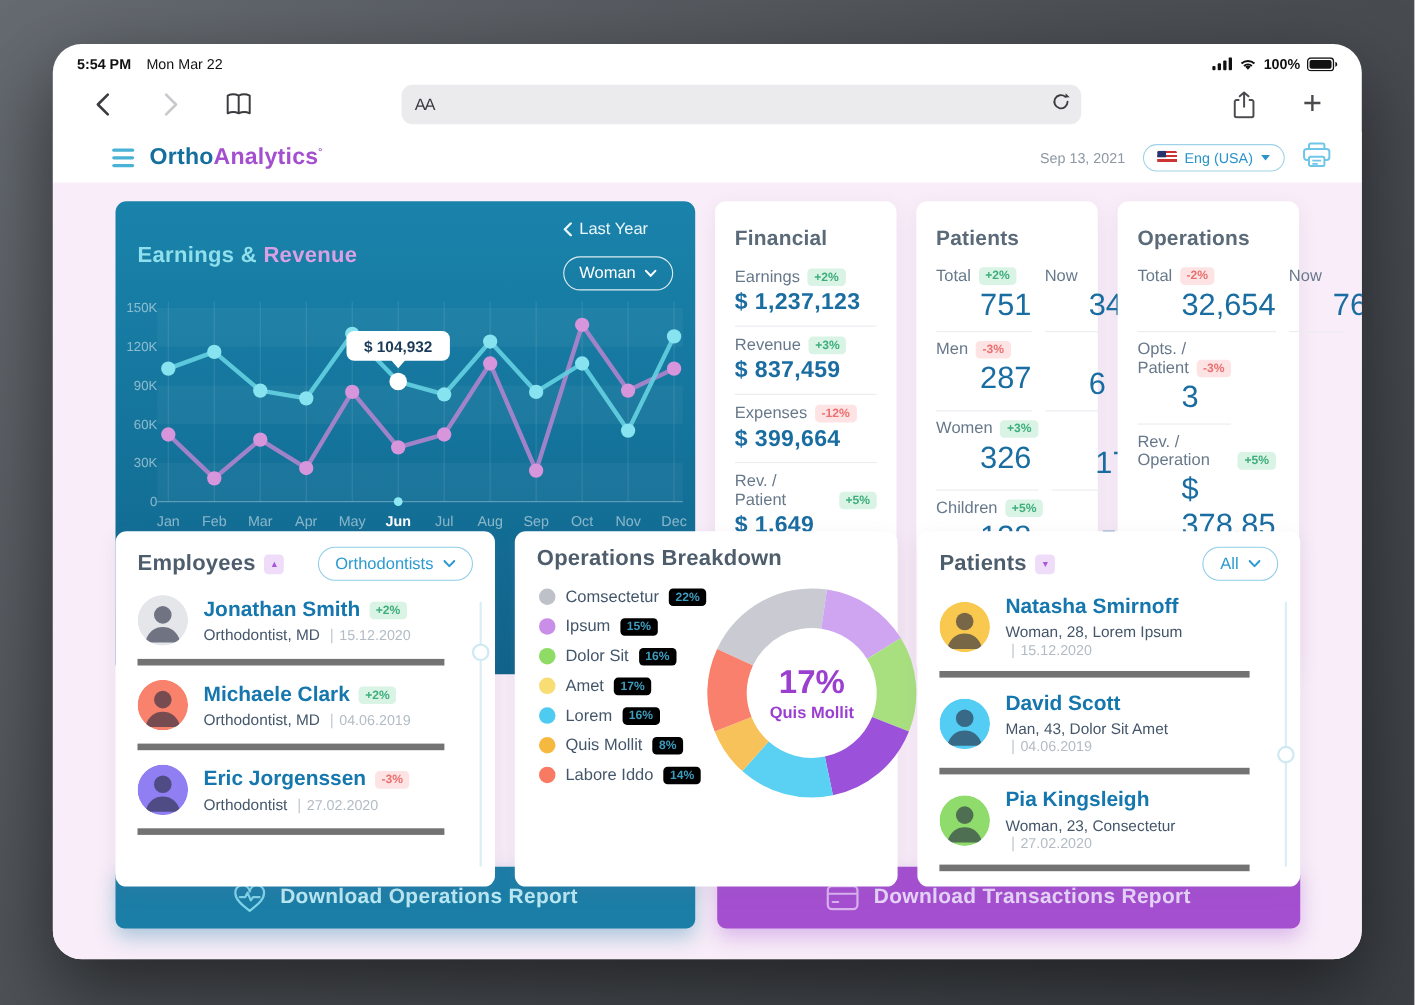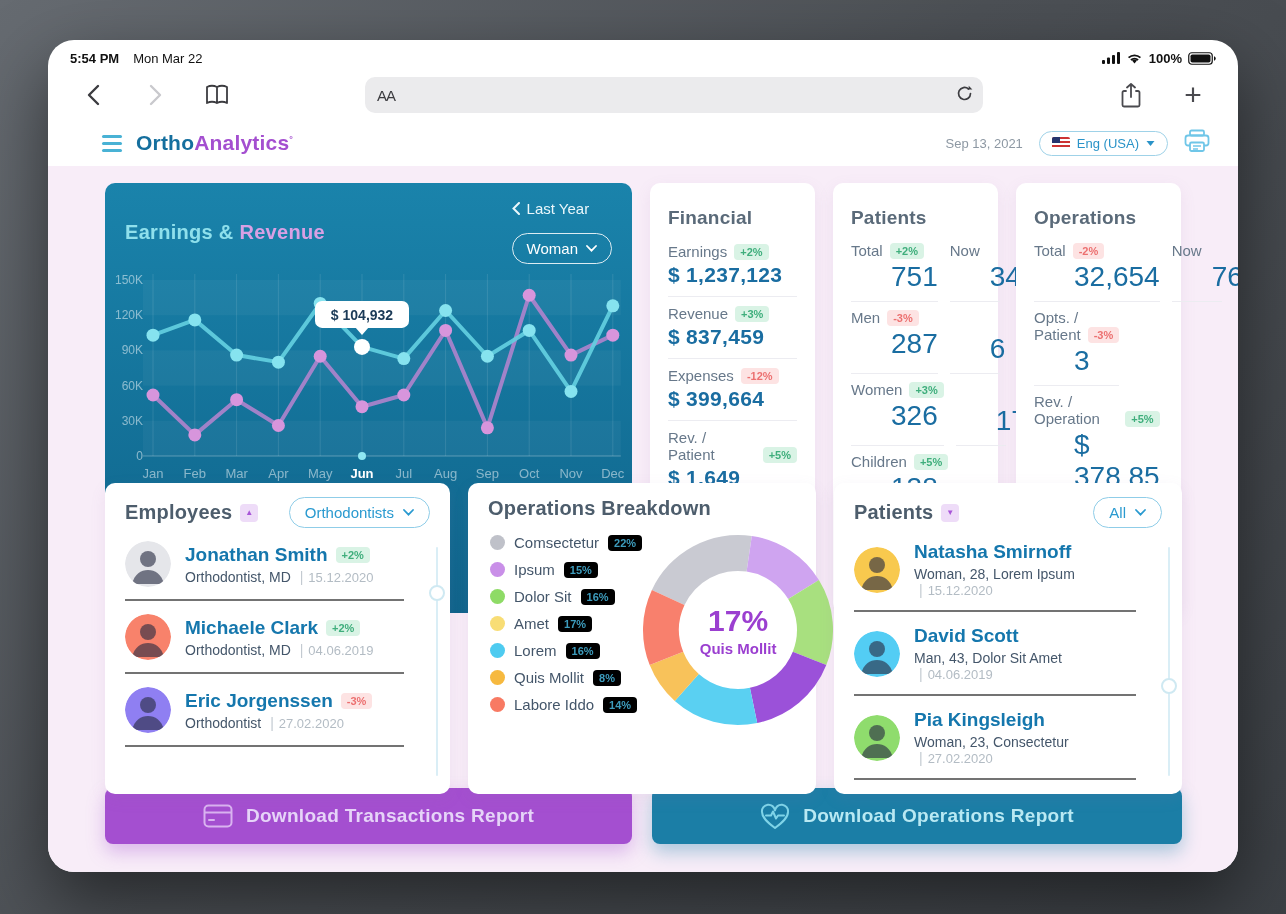--- a/index.html
+++ b/index.html
@@ -76,21 +76,21 @@
   .pop-value { margin-top:3px; font-size:22px; font-weight:bold; color:#9b3fd0; }
 
   
   .list-card { padding:14px 20px; position:relative; }
   .list-head { display:flex; align-items:center; }
   .list-title { font-size:20px; font-weight:600; color:#4d5d6c; letter-spacing:.2px; display:flex; align-items:center; gap:8px; }
   .sort-chip { width:18px; height:18px; border-radius:4px; background:#eedcf8; color:#a855d8;
     font-size:8px; display:flex; align-items:center; justify-content:center; }
   .filter-pill { margin-left:auto; border:1.5px solid #8fcde8; border-radius:17px; padding:6px 15px;
     color:#2a9ad0; font-size:15px; display:flex; align-items:center; gap:9px; cursor:pointer; background:#fff; }
-  .person { display:flex; align-items:center; gap:14px; padding:13px 0 12px; border-bottom:2px solid #737373; margin-right:26px; }
+  .person { display:flex; align-items:center; gap:14px; padding:13px 0 12px; border-bottom:6px solid #737373; margin-right:26px; }
   .avatar { width:46px; height:46px; border-radius:50%; overflow:hidden; flex:0 0 46px; }
   .p-name { font-size:19px; font-weight:bold; color:#1577ad; display:flex; align-items:center; gap:8px; }
   .p-sub { margin-top:3px; font-size:14px; color:#44566a; }
   .p-sub .sep { color:#c3cad1; margin:0 5px; }
   .p-sub .date { color:#b3bcc4; font-size:13px; }
   .scroll-track { position:absolute; right:12px; top:64px; bottom:18px; width:2px; background:#daeef6; border-radius:2px; }
   .scroll-knob { position:absolute; right:5px; width:16px; height:16px; border-radius:50%;
     background:#fff; border:2px solid #cfe9f2; }
 
   
@@ -629,32 +629,32 @@
          <span class="sep">|</span><span class="date">27.02.2020</span></div>
      </div>
               </div>
             </div>
           <div class="scroll-track"></div>
           <div class="scroll-knob" style="top:195px"></div>
         </div>
       </div>
 
       <div class="row3">
+        <button class="big-btn btn-ops">
+          <svg width="30" height="27" viewBox="0 0 30 27">
+            <path d="M15 25 C7 19 2 14.5 2 9 a6.5 6.5 0 0 1 13 -1.5 A6.5 6.5 0 0 1 28 9 c0 5.5 -5 10 -13 16 Z" stroke="#7fd4e8" stroke-width="2" fill="none" stroke-linejoin="round"></path>
+            <path d="M6 12.5 h5 l2 -4 l3 7 l2 -3 h6" stroke="#7fd4e8" stroke-width="2" fill="none" stroke-linecap="round" stroke-linejoin="round"></path>
+          </svg>
+          <span>Download Operations Report</span>
+        </button>
         <button class="big-btn btn-trx">
           <svg width="30" height="24" viewBox="0 0 30 24">
             <rect x="1.5" y="1.5" width="27" height="21" rx="4" stroke="#d9b3f0" stroke-width="2" fill="none"></rect>
             <line x1="1.5" y1="8.5" x2="28.5" y2="8.5" stroke="#d9b3f0" stroke-width="2"></line>
             <line x1="6" y1="16" x2="11" y2="16" stroke="#d9b3f0" stroke-width="2" stroke-linecap="round"></line>
           </svg>
           <span>Download Transactions Report</span>
         </button>
-        <button class="big-btn btn-ops">
-          <svg width="30" height="27" viewBox="0 0 30 27">
-            <path d="M15 25 C7 19 2 14.5 2 9 a6.5 6.5 0 0 1 13 -1.5 A6.5 6.5 0 0 1 28 9 c0 5.5 -5 10 -13 16 Z" stroke="#7fd4e8" stroke-width="2" fill="none" stroke-linejoin="round"></path>
-            <path d="M6 12.5 h5 l2 -4 l3 7 l2 -3 h6" stroke="#7fd4e8" stroke-width="2" fill="none" stroke-linecap="round" stroke-linejoin="round"></path>
-          </svg>
-          <span>Download Operations Report</span>
-        </button>
       </div>
 
     </div>
   </div>
 </div>
 
 </body></html>

